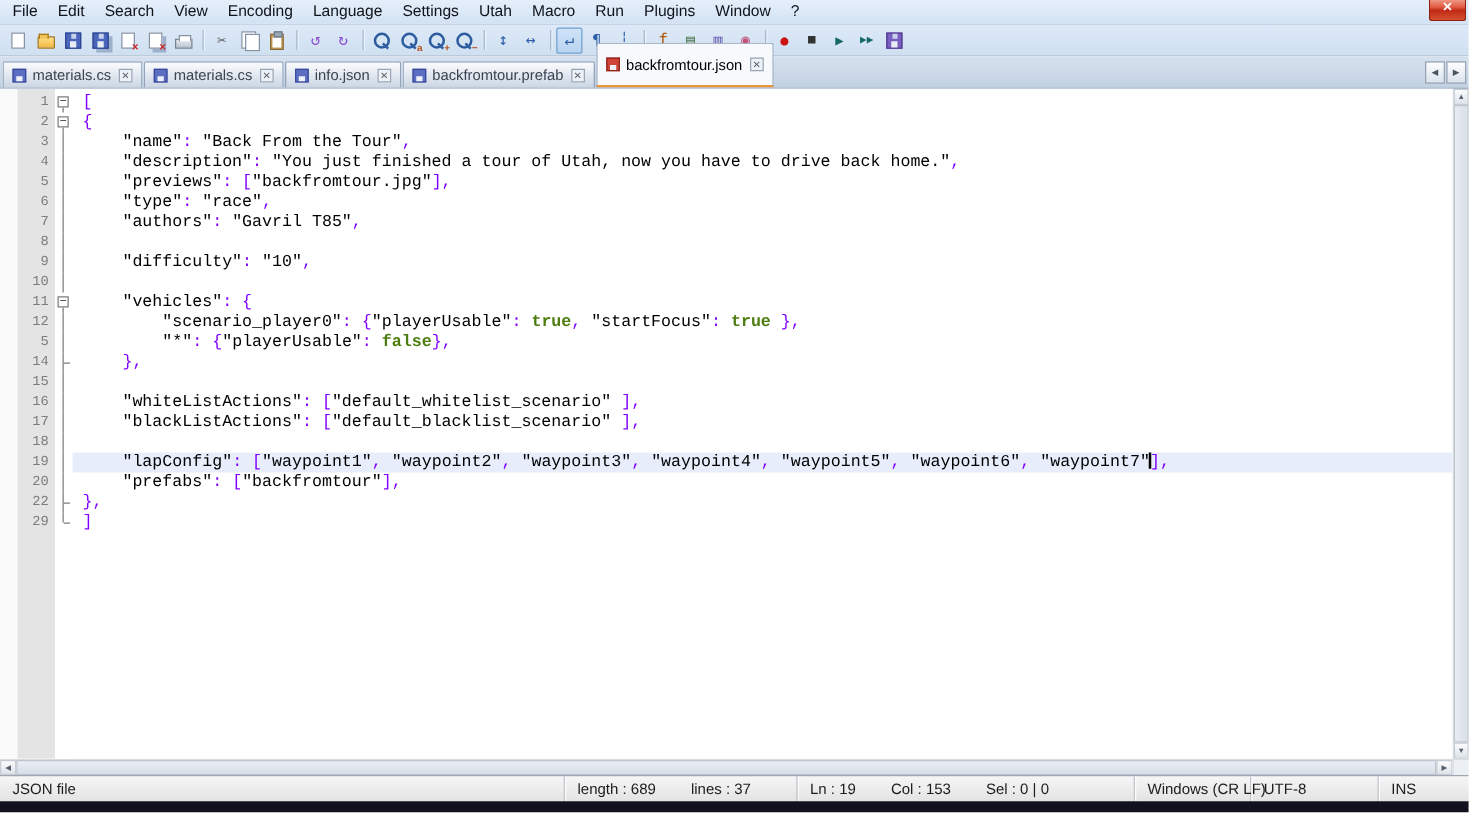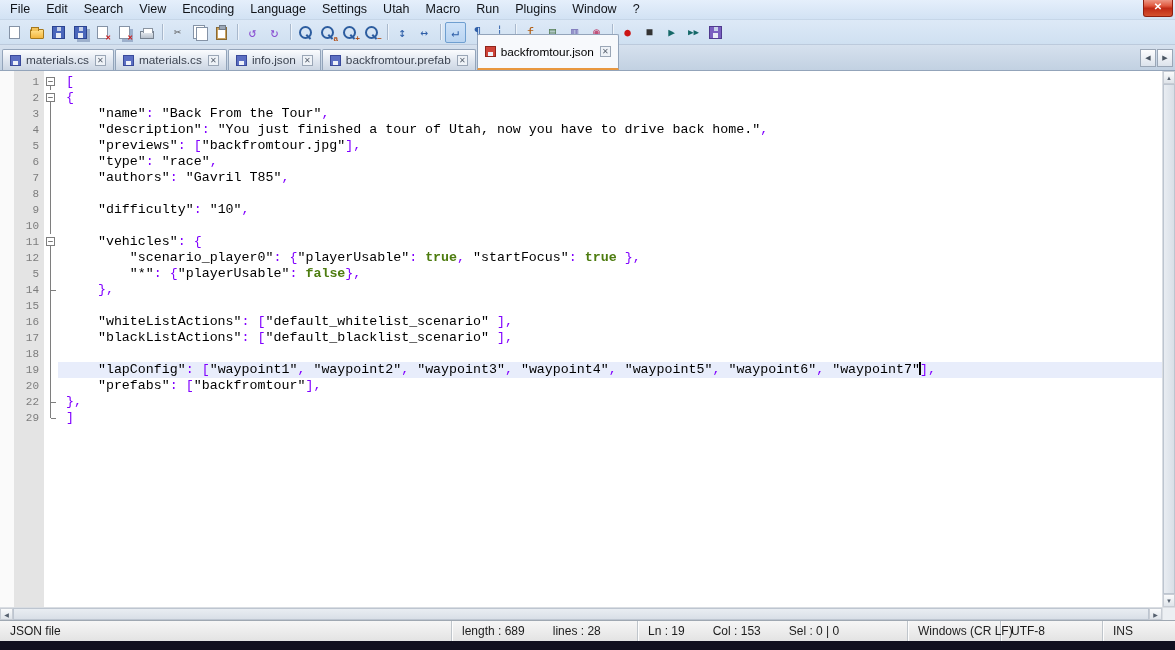--- a/index.html
+++ b/index.html
@@ -471,21 +471,21 @@
     </div>
     <div class="corner"></div>
   </div>
 
   <div class="statusbar">
     <div class="sseg sseg1">
       <span>JSON file</span>
     </div>
     <div class="sseg sseg2">
       <span class="sgap">length : 689</span>
-      <span>lines : 28</span>
+      <span>lines : 37</span>
     </div>
     <div class="sseg sseg3">
       <span class="sgap">Ln : 19</span>
       <span class="sgap">Col : 153</span>
       <span>Sel : 0 | 0</span>
     </div>
     <div class="sseg sseg4">
       <span>Windows (CR LF)</span>
     </div>
     <div class="sseg sseg5">

